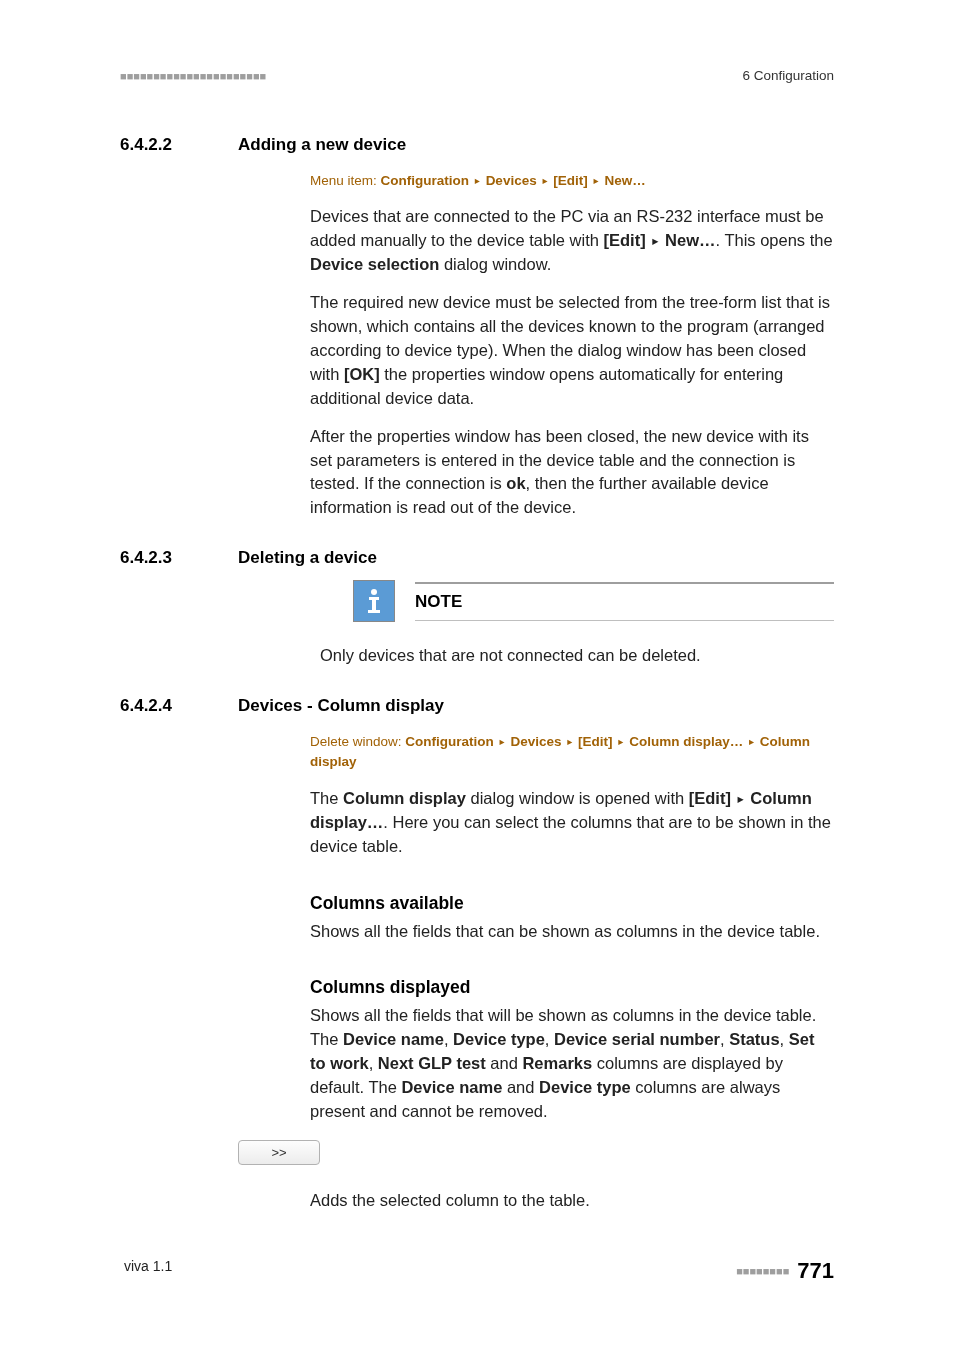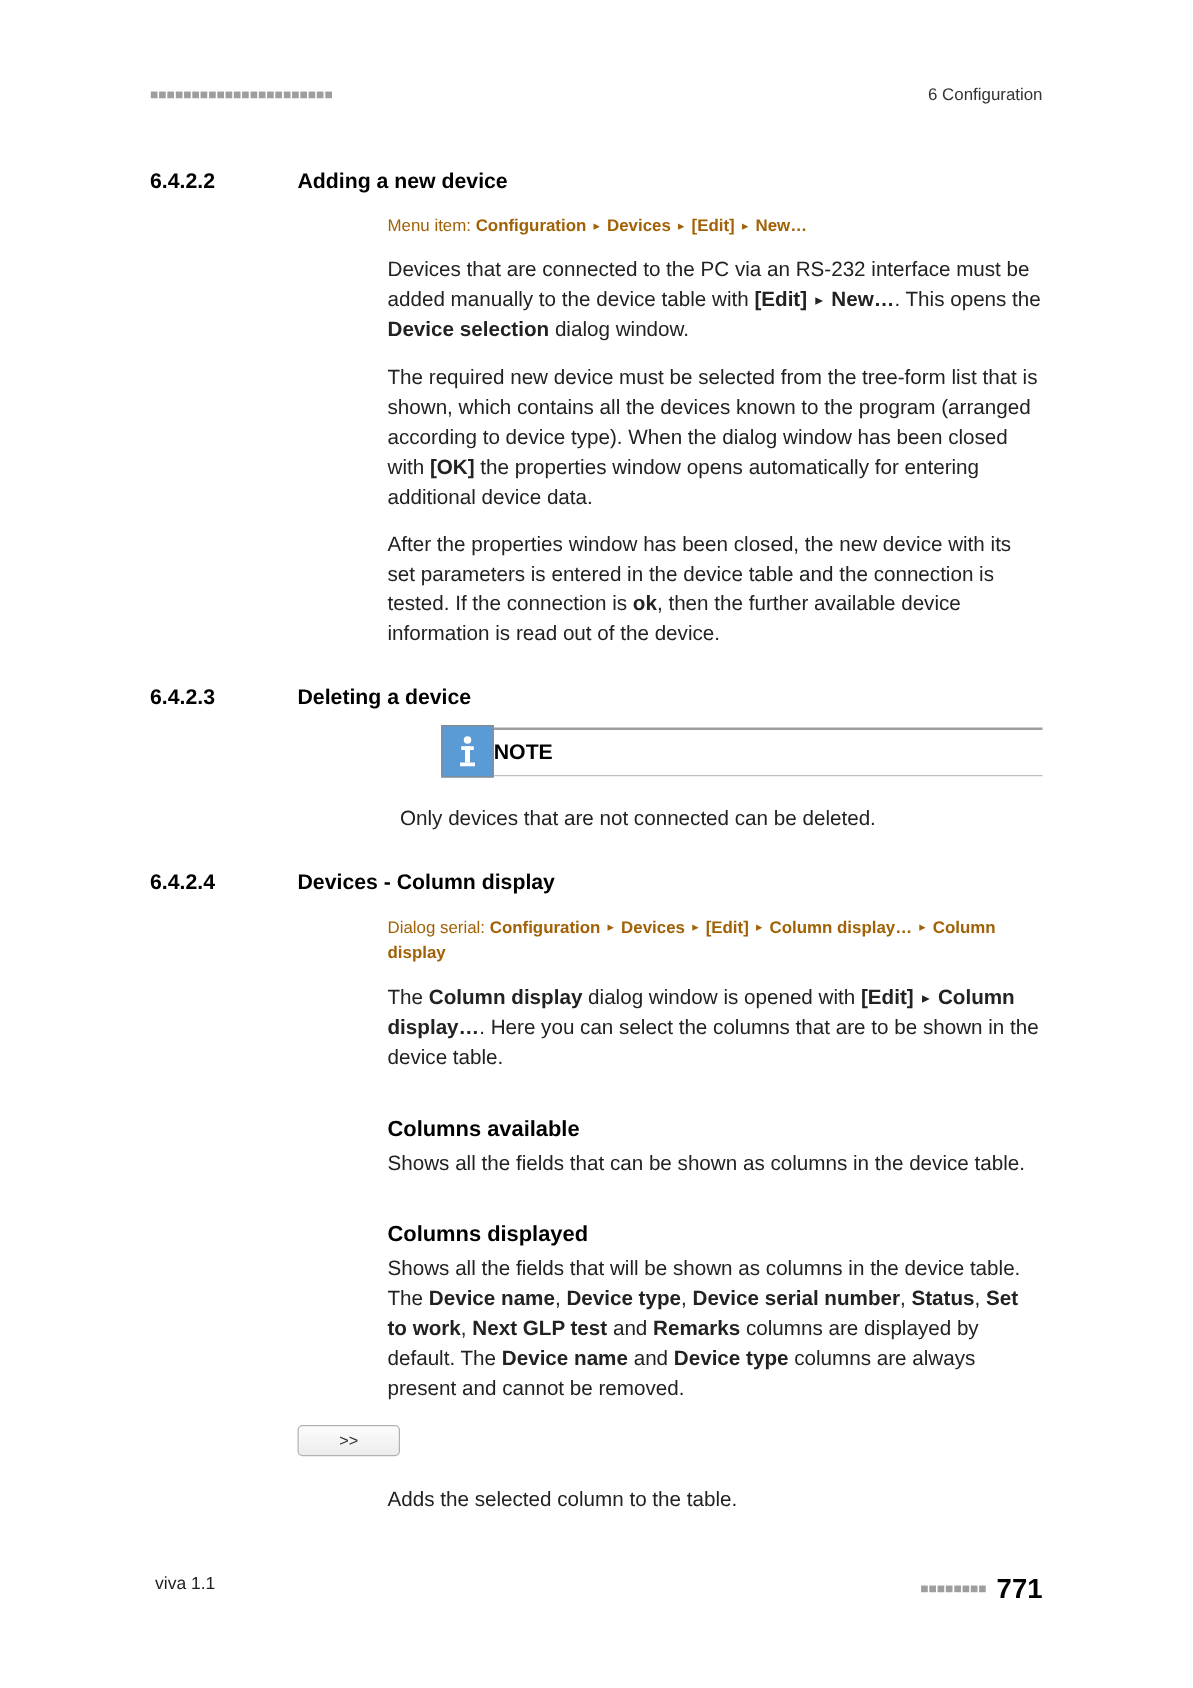--- a/index.html
+++ b/index.html
@@ -67,20 +67,21 @@
   }
   .body-p b { font-weight: bold; }
   .tri { font-size: 0.75em; vertical-align: 0.1em; padding: 0 2px; }
   .note-block {
     margin-top: 12px;
     margin-bottom: 16px;
   }
   .note-head-row {
     display: flex;
     align-items: center;
+    gap: 20px;
     padding-left: 43px;
   }
   .note-icon {
     width: 42px;
     height: 42px;
     background: #5b9bd5;
     border: 1px solid #888;
     display: flex;
     align-items: center;
     justify-content: center;
@@ -213,21 +214,21 @@
         <p class="note-body">Only devices that are not connected can be deleted.</p>
       </div>
     </div>
 
     <div class="sec-head">
       <div class="sec-num">6.4.2.4</div>
       <div class="sec-title">Devices - Column display</div>
     </div>
     <div class="indent">
       <p class="menu-line">
-        <span>Dialog serial: </span><b>Configuration</b> <span class="tri">▸</span> <b>Devices</b> <span class="tri">▸</span> <b>[Edit]</b> <span class="tri">▸</span> <b>Column display…</b> <span class="tri">▸</span> <b>Column display</b>
+        <span>Delete window: </span><b>Configuration</b> <span class="tri">▸</span> <b>Devices</b> <span class="tri">▸</span> <b>[Edit]</b> <span class="tri">▸</span> <b>Column display…</b> <span class="tri">▸</span> <b>Column display</b>
       </p>
       <p class="body-p">
         <span>The </span><b>Column display</b><span> dialog window is opened with </span><b>[Edit]</b> <span class="tri">▸</span> <b>Column display…</b><span>. Here you can select the columns that are to be shown in the device table.</span>
       </p>
 
       <div class="sub-head">Columns available</div>
       <p class="body-p">Shows all the fields that can be shown as columns in the device table.</p>
 
       <div class="sub-head">Columns displayed</div>
       <p class="body-p">

